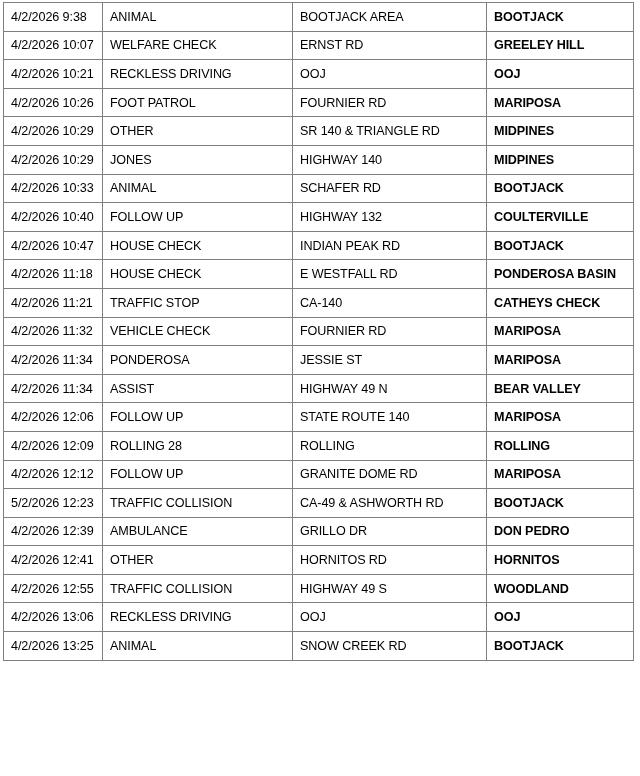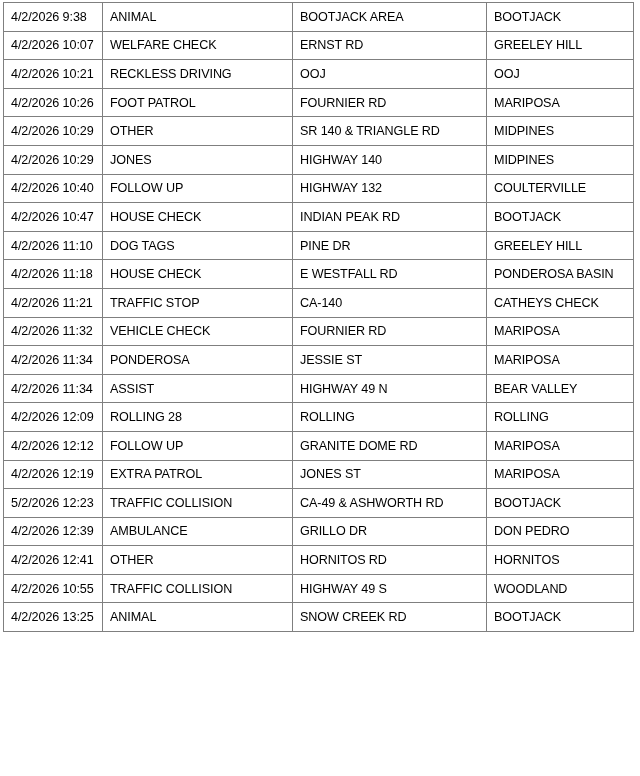--- a/index.html
+++ b/index.html
@@ -36,21 +36,21 @@
     padding: 0 3px 0 7px;
     font-size: 12.6px;
     line-height: 14px;
     color: #000000;
     white-space: nowrap;
     overflow: hidden;
     vertical-align: middle;
     letter-spacing: -0.1px;
   }
   td.cell-time { padding-left: 6px; margin-top: 40px; }
-  td.cell-area { letter-spacing: -0.25px; }
+  td.cell-area { letter-spacing: -0.25px; font-weight: bold; }
 </style>
 </head>
 <body>
 
 <div id="log-table-wrap">
   <table class="log-table">
     <colgroup>
       <col class="c-time">
       <col class="c-type">
       <col class="c-loc">
@@ -87,38 +87,38 @@
           <td class="cell-loc">SR 140 &amp; TRIANGLE RD</td>
           <td class="cell-area">MIDPINES</td>
         </tr>
         <tr>
           <td class="cell-time">4/2/2026 10:29</td>
           <td class="cell-type">JONES</td>
           <td class="cell-loc">HIGHWAY 140</td>
           <td class="cell-area">MIDPINES</td>
         </tr>
         <tr>
+          <td class="cell-time">4/2/2026 10:33</td>
+          <td class="cell-type">ANIMAL</td>
+          <td class="cell-loc">SCHAFER RD</td>
+          <td class="cell-area">BOOTJACK</td>
+        </tr>
+        <tr>
           <td class="cell-time">4/2/2026 10:40</td>
           <td class="cell-type">FOLLOW UP</td>
           <td class="cell-loc">HIGHWAY 132</td>
           <td class="cell-area">COULTERVILLE</td>
         </tr>
         <tr>
           <td class="cell-time">4/2/2026 10:47</td>
           <td class="cell-type">HOUSE CHECK</td>
           <td class="cell-loc">INDIAN PEAK RD</td>
           <td class="cell-area">BOOTJACK</td>
         </tr>
         <tr>
-          <td class="cell-time">4/2/2026 11:10</td>
-          <td class="cell-type">DOG TAGS</td>
-          <td class="cell-loc">PINE DR</td>
-          <td class="cell-area">GREELEY HILL</td>
-        </tr>
-        <tr>
           <td class="cell-time">4/2/2026 11:18</td>
           <td class="cell-type">HOUSE CHECK</td>
           <td class="cell-loc">E WESTFALL RD</td>
           <td class="cell-area">PONDEROSA BASIN</td>
         </tr>
         <tr>
           <td class="cell-time">4/2/2026 11:21</td>
           <td class="cell-type">TRAFFIC STOP</td>
           <td class="cell-loc">CA-140</td>
           <td class="cell-area">CATHEYS CHECK</td>
@@ -135,60 +135,66 @@
           <td class="cell-loc">JESSIE ST</td>
           <td class="cell-area">MARIPOSA</td>
         </tr>
         <tr>
           <td class="cell-time">4/2/2026 11:34</td>
           <td class="cell-type">ASSIST</td>
           <td class="cell-loc">HIGHWAY 49 N</td>
           <td class="cell-area">BEAR VALLEY</td>
         </tr>
         <tr>
+          <td class="cell-time">4/2/2026 12:06</td>
+          <td class="cell-type">FOLLOW UP</td>
+          <td class="cell-loc">STATE ROUTE 140</td>
+          <td class="cell-area">MARIPOSA</td>
+        </tr>
+        <tr>
           <td class="cell-time">4/2/2026 12:09</td>
           <td class="cell-type">ROLLING 28</td>
           <td class="cell-loc">ROLLING</td>
           <td class="cell-area">ROLLING</td>
         </tr>
         <tr>
           <td class="cell-time">4/2/2026 12:12</td>
           <td class="cell-type">FOLLOW UP</td>
           <td class="cell-loc">GRANITE DOME RD</td>
           <td class="cell-area">MARIPOSA</td>
         </tr>
         <tr>
-          <td class="cell-time">4/2/2026 12:19</td>
-          <td class="cell-type">EXTRA PATROL</td>
-          <td class="cell-loc">JONES ST</td>
-          <td class="cell-area">MARIPOSA</td>
-        </tr>
-        <tr>
           <td class="cell-time">5/2/2026 12:23</td>
           <td class="cell-type">TRAFFIC COLLISION</td>
           <td class="cell-loc">CA-49 &amp; ASHWORTH RD</td>
           <td class="cell-area">BOOTJACK</td>
         </tr>
         <tr>
           <td class="cell-time">4/2/2026 12:39</td>
           <td class="cell-type">AMBULANCE</td>
           <td class="cell-loc">GRILLO DR</td>
           <td class="cell-area">DON PEDRO</td>
         </tr>
         <tr>
           <td class="cell-time">4/2/2026 12:41</td>
           <td class="cell-type">OTHER</td>
           <td class="cell-loc">HORNITOS RD</td>
           <td class="cell-area">HORNITOS</td>
         </tr>
         <tr>
-          <td class="cell-time">4/2/2026 10:55</td>
+          <td class="cell-time">4/2/2026 12:55</td>
           <td class="cell-type">TRAFFIC COLLISION</td>
           <td class="cell-loc">HIGHWAY 49 S</td>
           <td class="cell-area">WOODLAND</td>
+        </tr>
+        <tr>
+          <td class="cell-time">4/2/2026 13:06</td>
+          <td class="cell-type">RECKLESS DRIVING</td>
+          <td class="cell-loc">OOJ</td>
+          <td class="cell-area">OOJ</td>
         </tr>
         <tr>
           <td class="cell-time">4/2/2026 13:25</td>
           <td class="cell-type">ANIMAL</td>
           <td class="cell-loc">SNOW CREEK RD</td>
           <td class="cell-area">BOOTJACK</td>
         </tr>
       </tbody>
   </table>
 </div>

